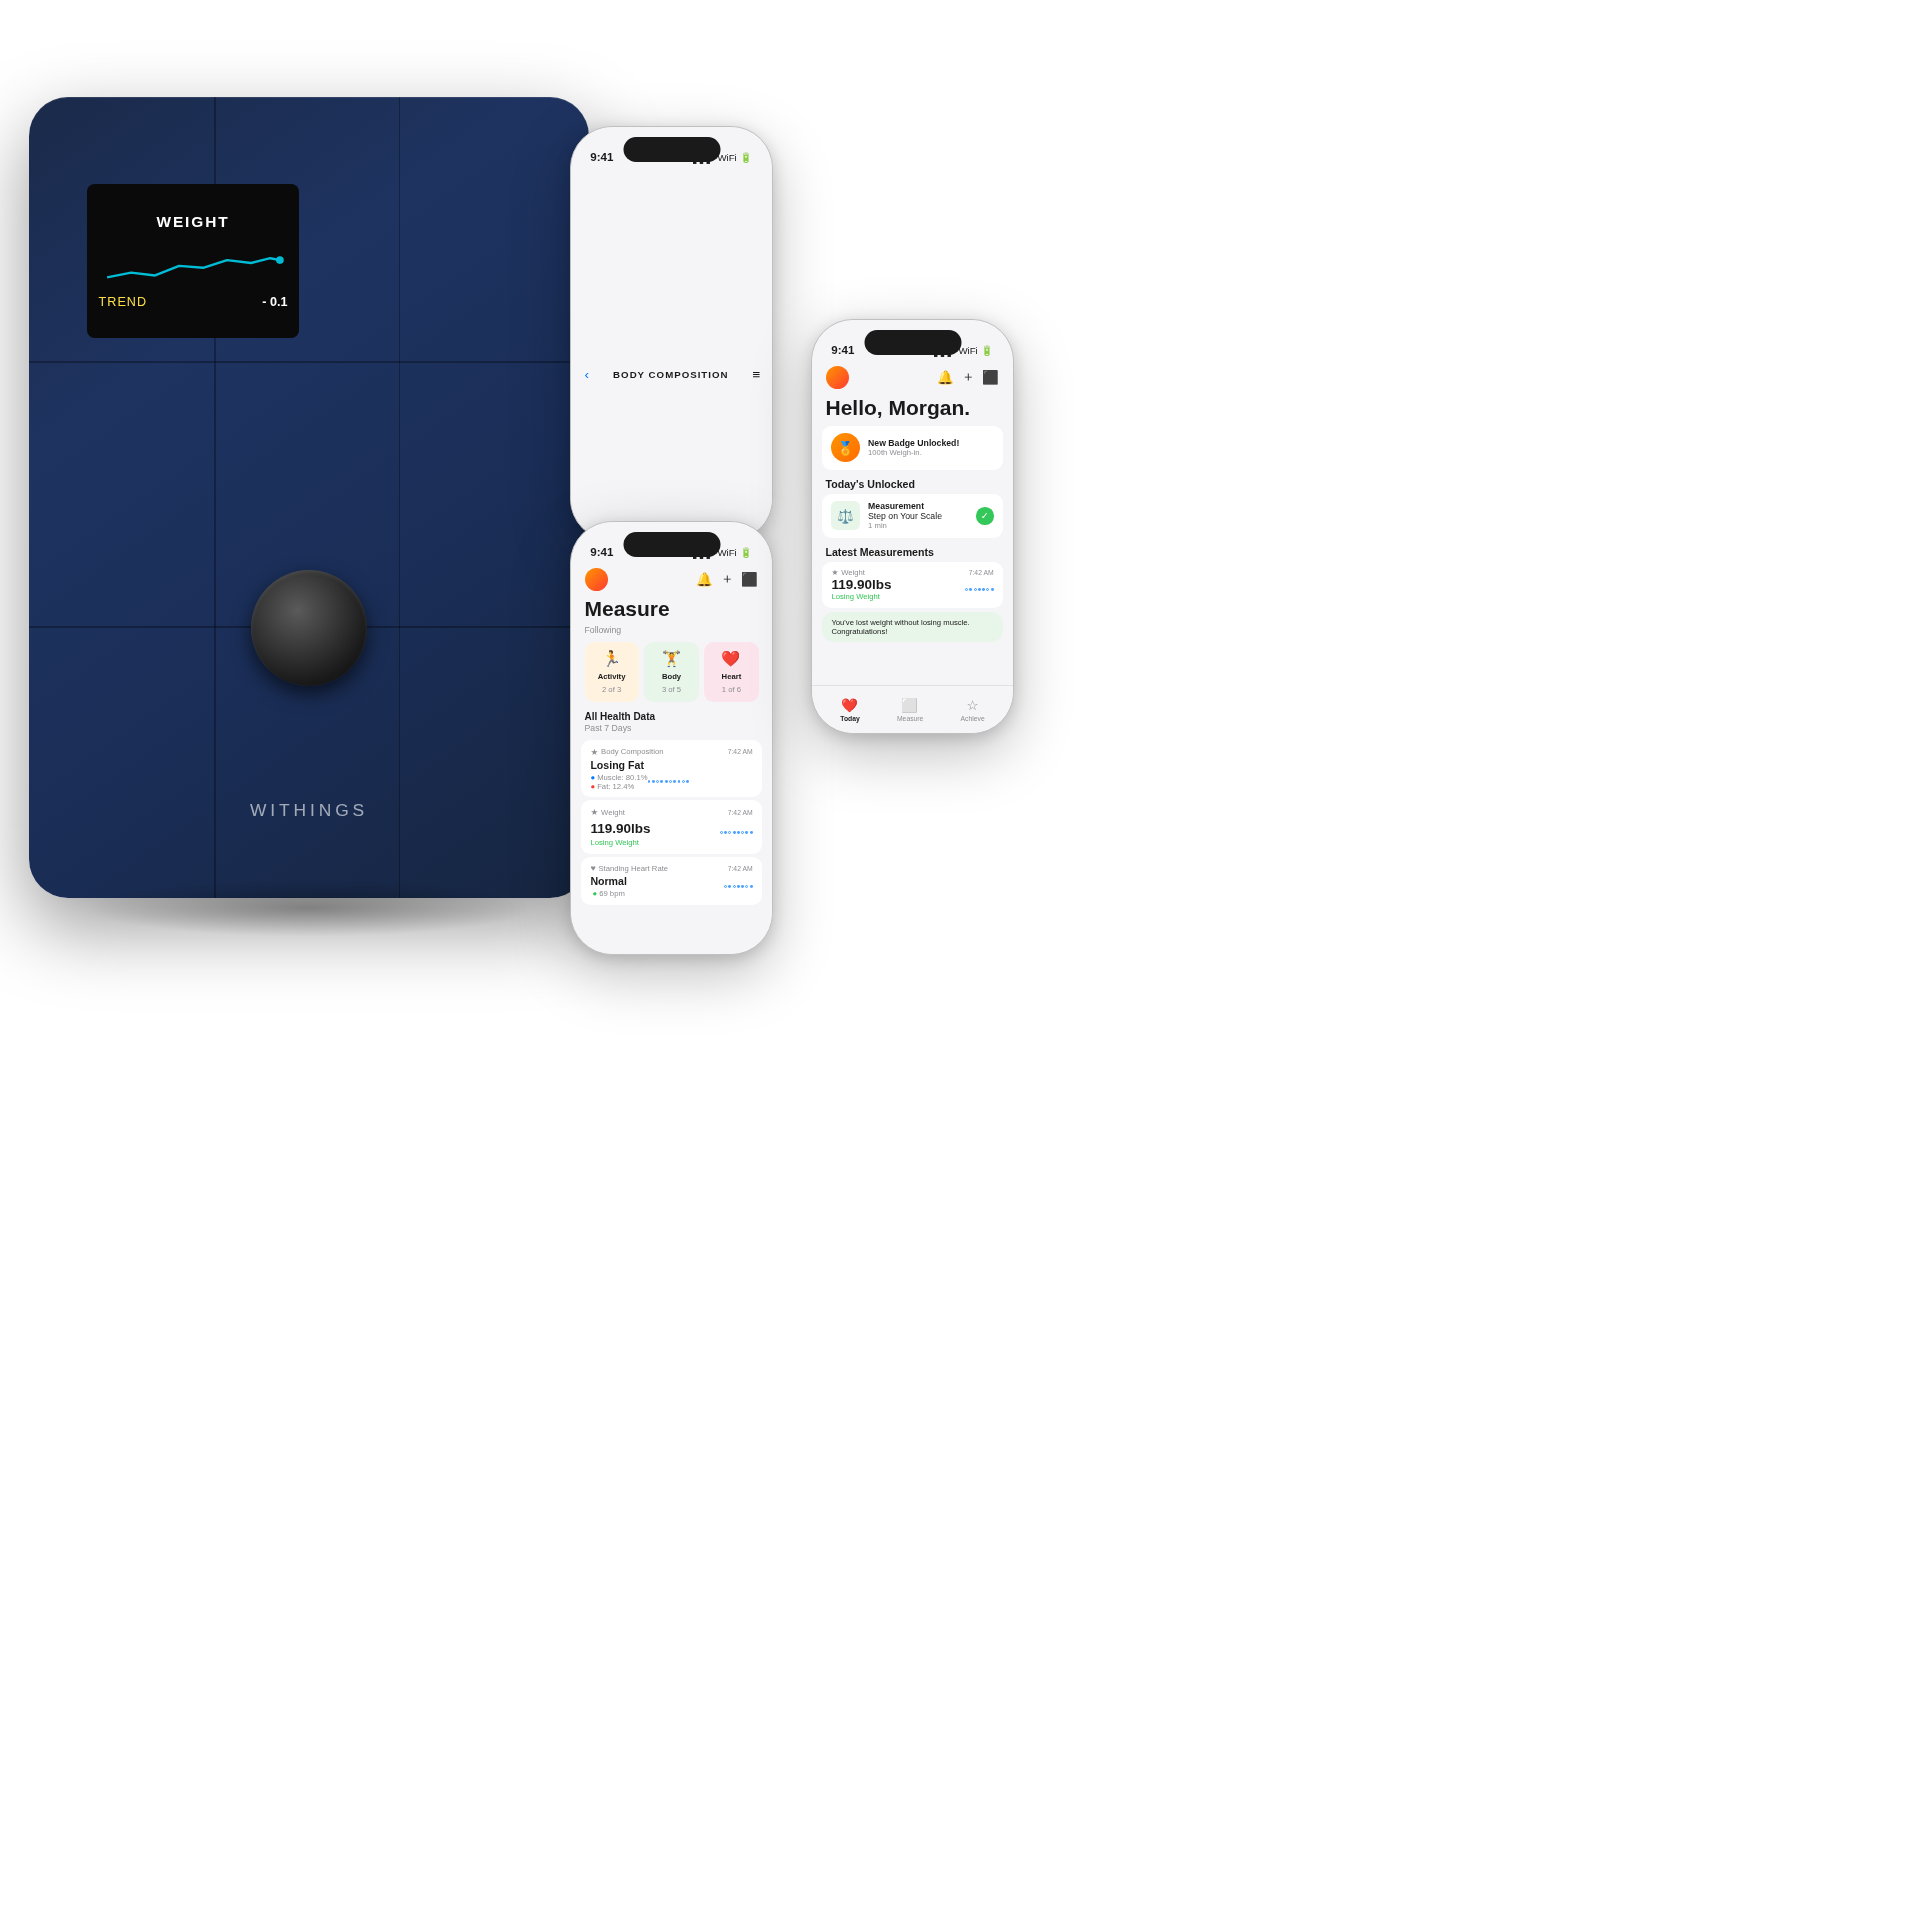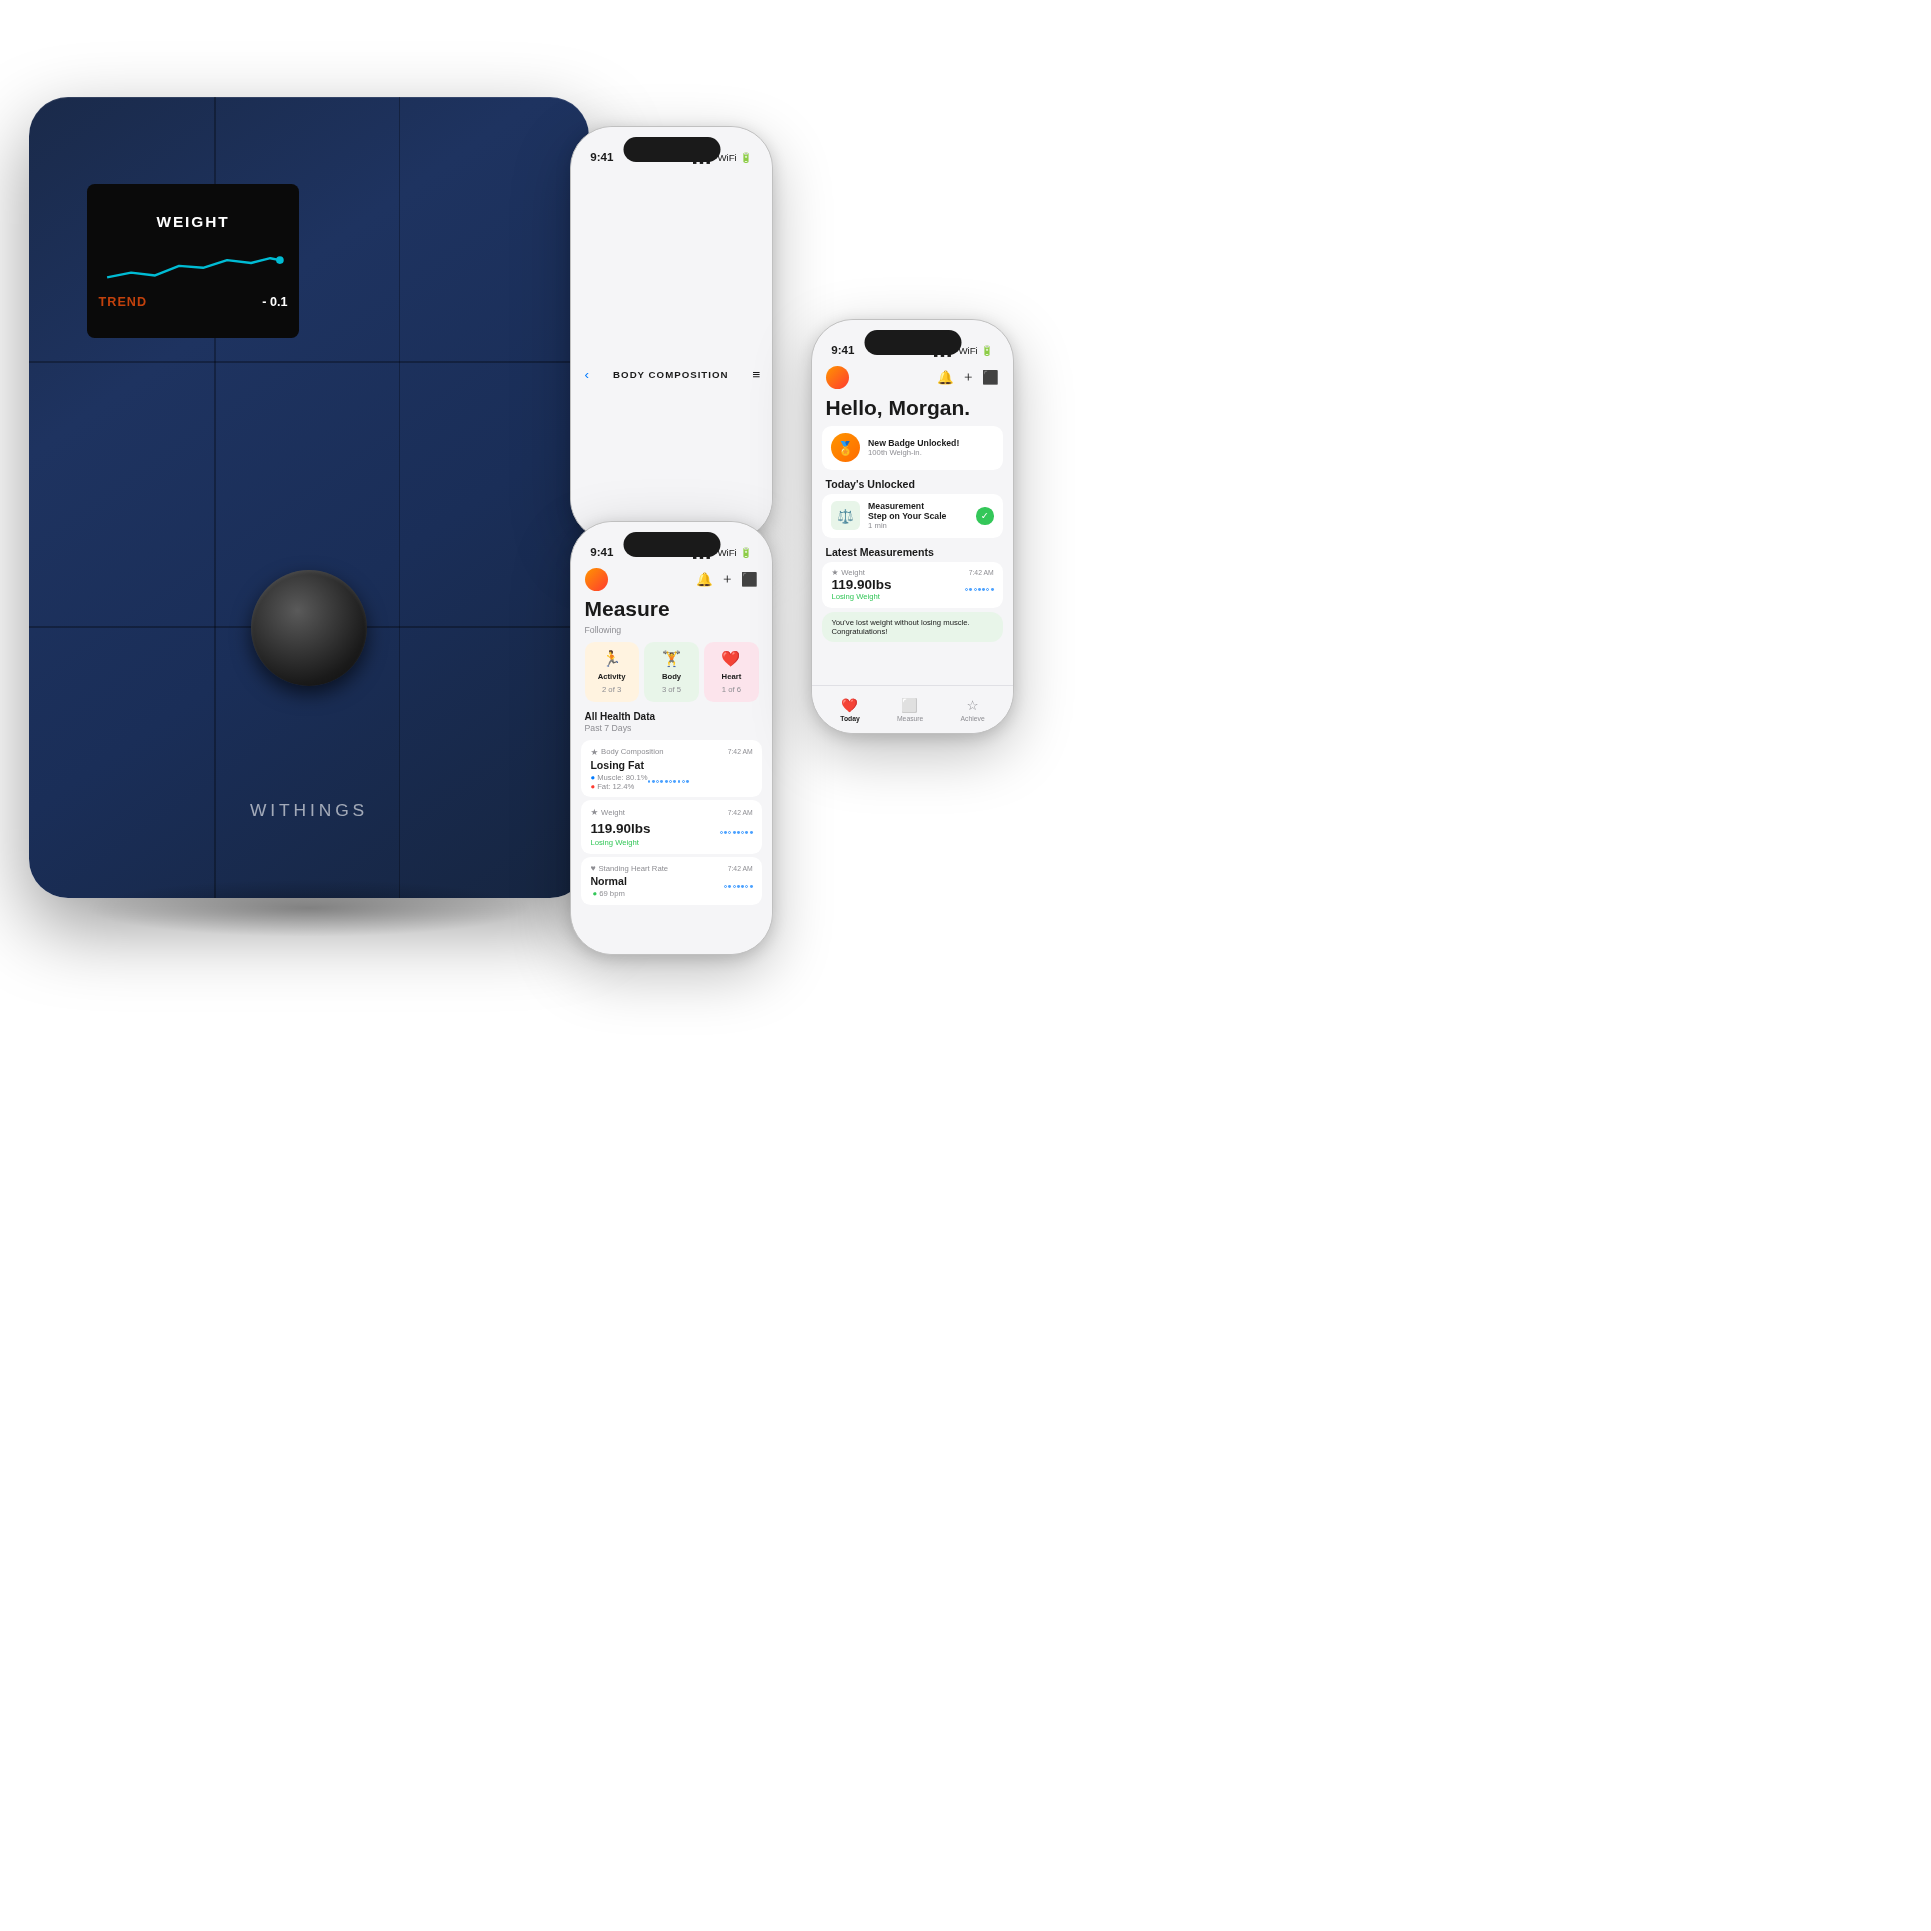--- a/index.html
+++ b/index.html
@@ -67,23 +67,23 @@
       height: 48px;
       margin-bottom: 7.7px;
     }
     .scale-trend-row {
       display: flex;
       width: 100%;
       justify-content: space-between;
       align-items: center;
     }
     .scale-trend-label {
-      color: #c2410c;
+      color: #fde047;
       font-size: 12.6px;
-      font-weight: 700;
+      font-weight: 400;
       letter-spacing: 1px;
     }
     .scale-trend-value {
       color: #ffffff;
       font-size: 12.6px;
       font-weight: 600;
     }
     .scale-knob {
       position: absolute;
       bottom: 212px;
@@ -630,21 +630,21 @@
     </div>
 
     <div class="missions-label">Today's Unlocked</div>
 
     <div class="mission-card">
       <div class="mission-icon-box">
         <span>⚖️</span>
       </div>
       <div class="mission-text">
         <div class="mission-title">Measurement</div>
-        <div class="mission-title" style="font-weight:700; font-size:8.7px;">Step on Your Scale</div>
+        <div class="mission-title" style="font-weight:400; font-size:8.7px;">Step on Your Scale</div>
         <div class="mission-sub">1 min</div>
       </div>
       <div class="mission-check">✓</div>
     </div>
 
     <div class="latest-label">Latest Measurements</div>
 
     <div class="latest-card">
       <div class="lc-top">
         <div class="lc-type">

